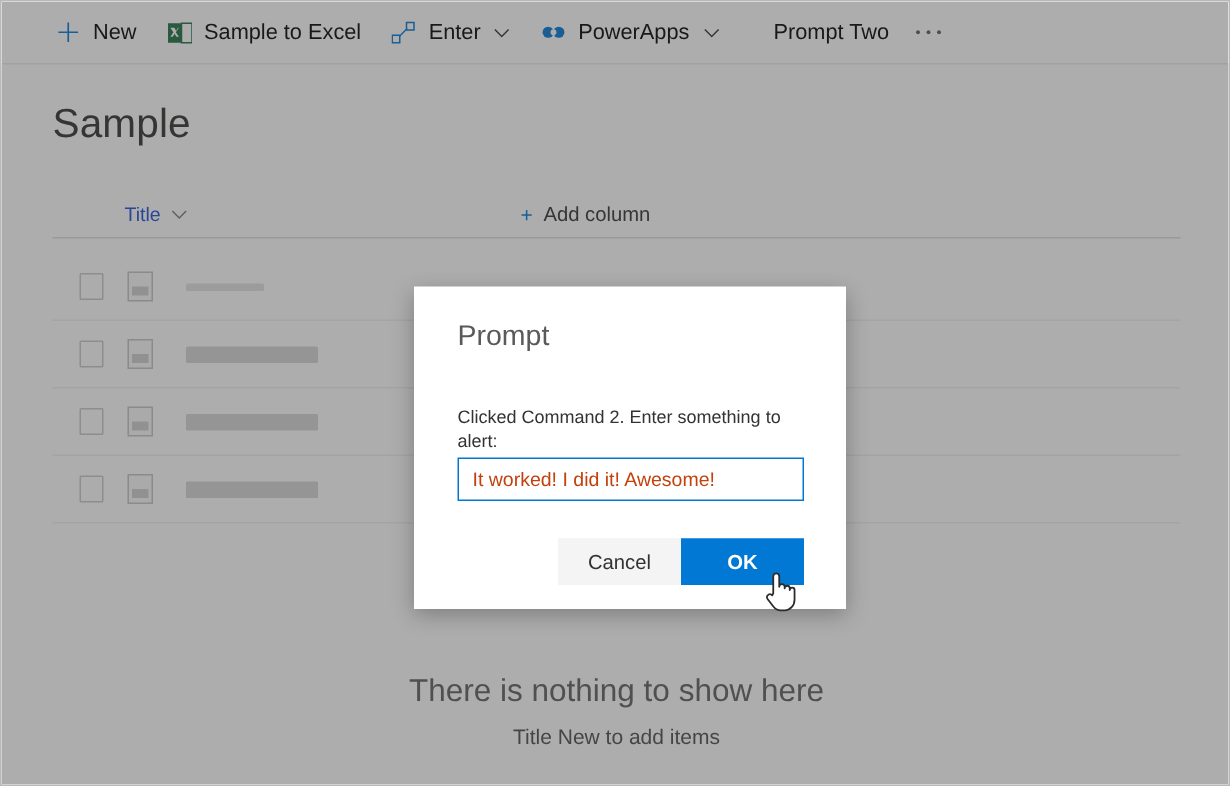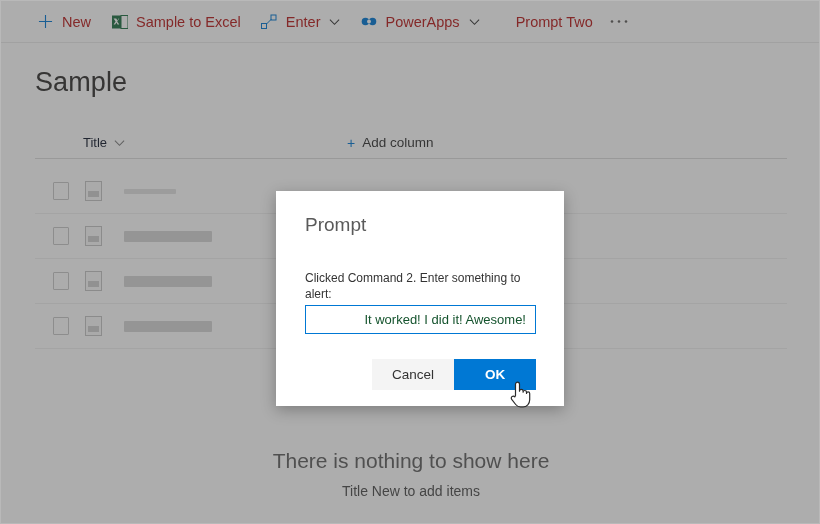--- a/index.html
+++ b/index.html
@@ -39,21 +39,21 @@
     display: flex;
     align-items: center;
     padding-left: 26px;
     box-sizing: border-box;
   }
   .cmd {
     display: flex;
     align-items: center;
     height: 42px;
     padding: 0 10px;
-    color: #b91c1c;
+    color: #000000;
     font-size: 14.5px;
     white-space: nowrap;
     cursor: default;
   }
   .cmd .lbl { margin-left: 8px; }
   .cmd .caret { margin-left: 9px; display: inline-flex; }
   .cmd-icon {
     display: inline-flex;
     align-items: center;
     justify-content: center;
@@ -94,21 +94,21 @@
     height: 32px;
     display: flex;
     align-items: center;
     border-bottom: 1px solid #dcdcdc;
     box-sizing: border-box;
   }
   .col-title {
     display: flex;
     align-items: center;
     font-size: 13px;
-    color: #0f172a;
+    color: #1d4ed8;
     margin-left: 48px;
     cursor: default;
   }
   .col-title .caret { margin-left: 7px; display: inline-flex; }
   .add-column {
     display: flex;
     align-items: center;
     font-size: 13.5px;
     color: #333333;
     margin-left: 222px;
@@ -223,24 +223,23 @@
     position: absolute;
     left: 29px;
     top: 114px;
     width: 231px;
     height: 29px;
     box-sizing: border-box;
     border: 1px solid #0078d4;
     outline: none;
     font-family: "Liberation Sans", sans-serif;
     font-size: 13px;
-    color: #14532d;
+    color: #c2410c;
     padding: 0 9px;
     background: #ffffff;
-    text-align: right;
   }
   .dialog-actions {
     position: absolute;
     right: 28px;
     top: 168px;
     display: flex;
     gap: 0;
   }
   .btn {
     height: 31px;

